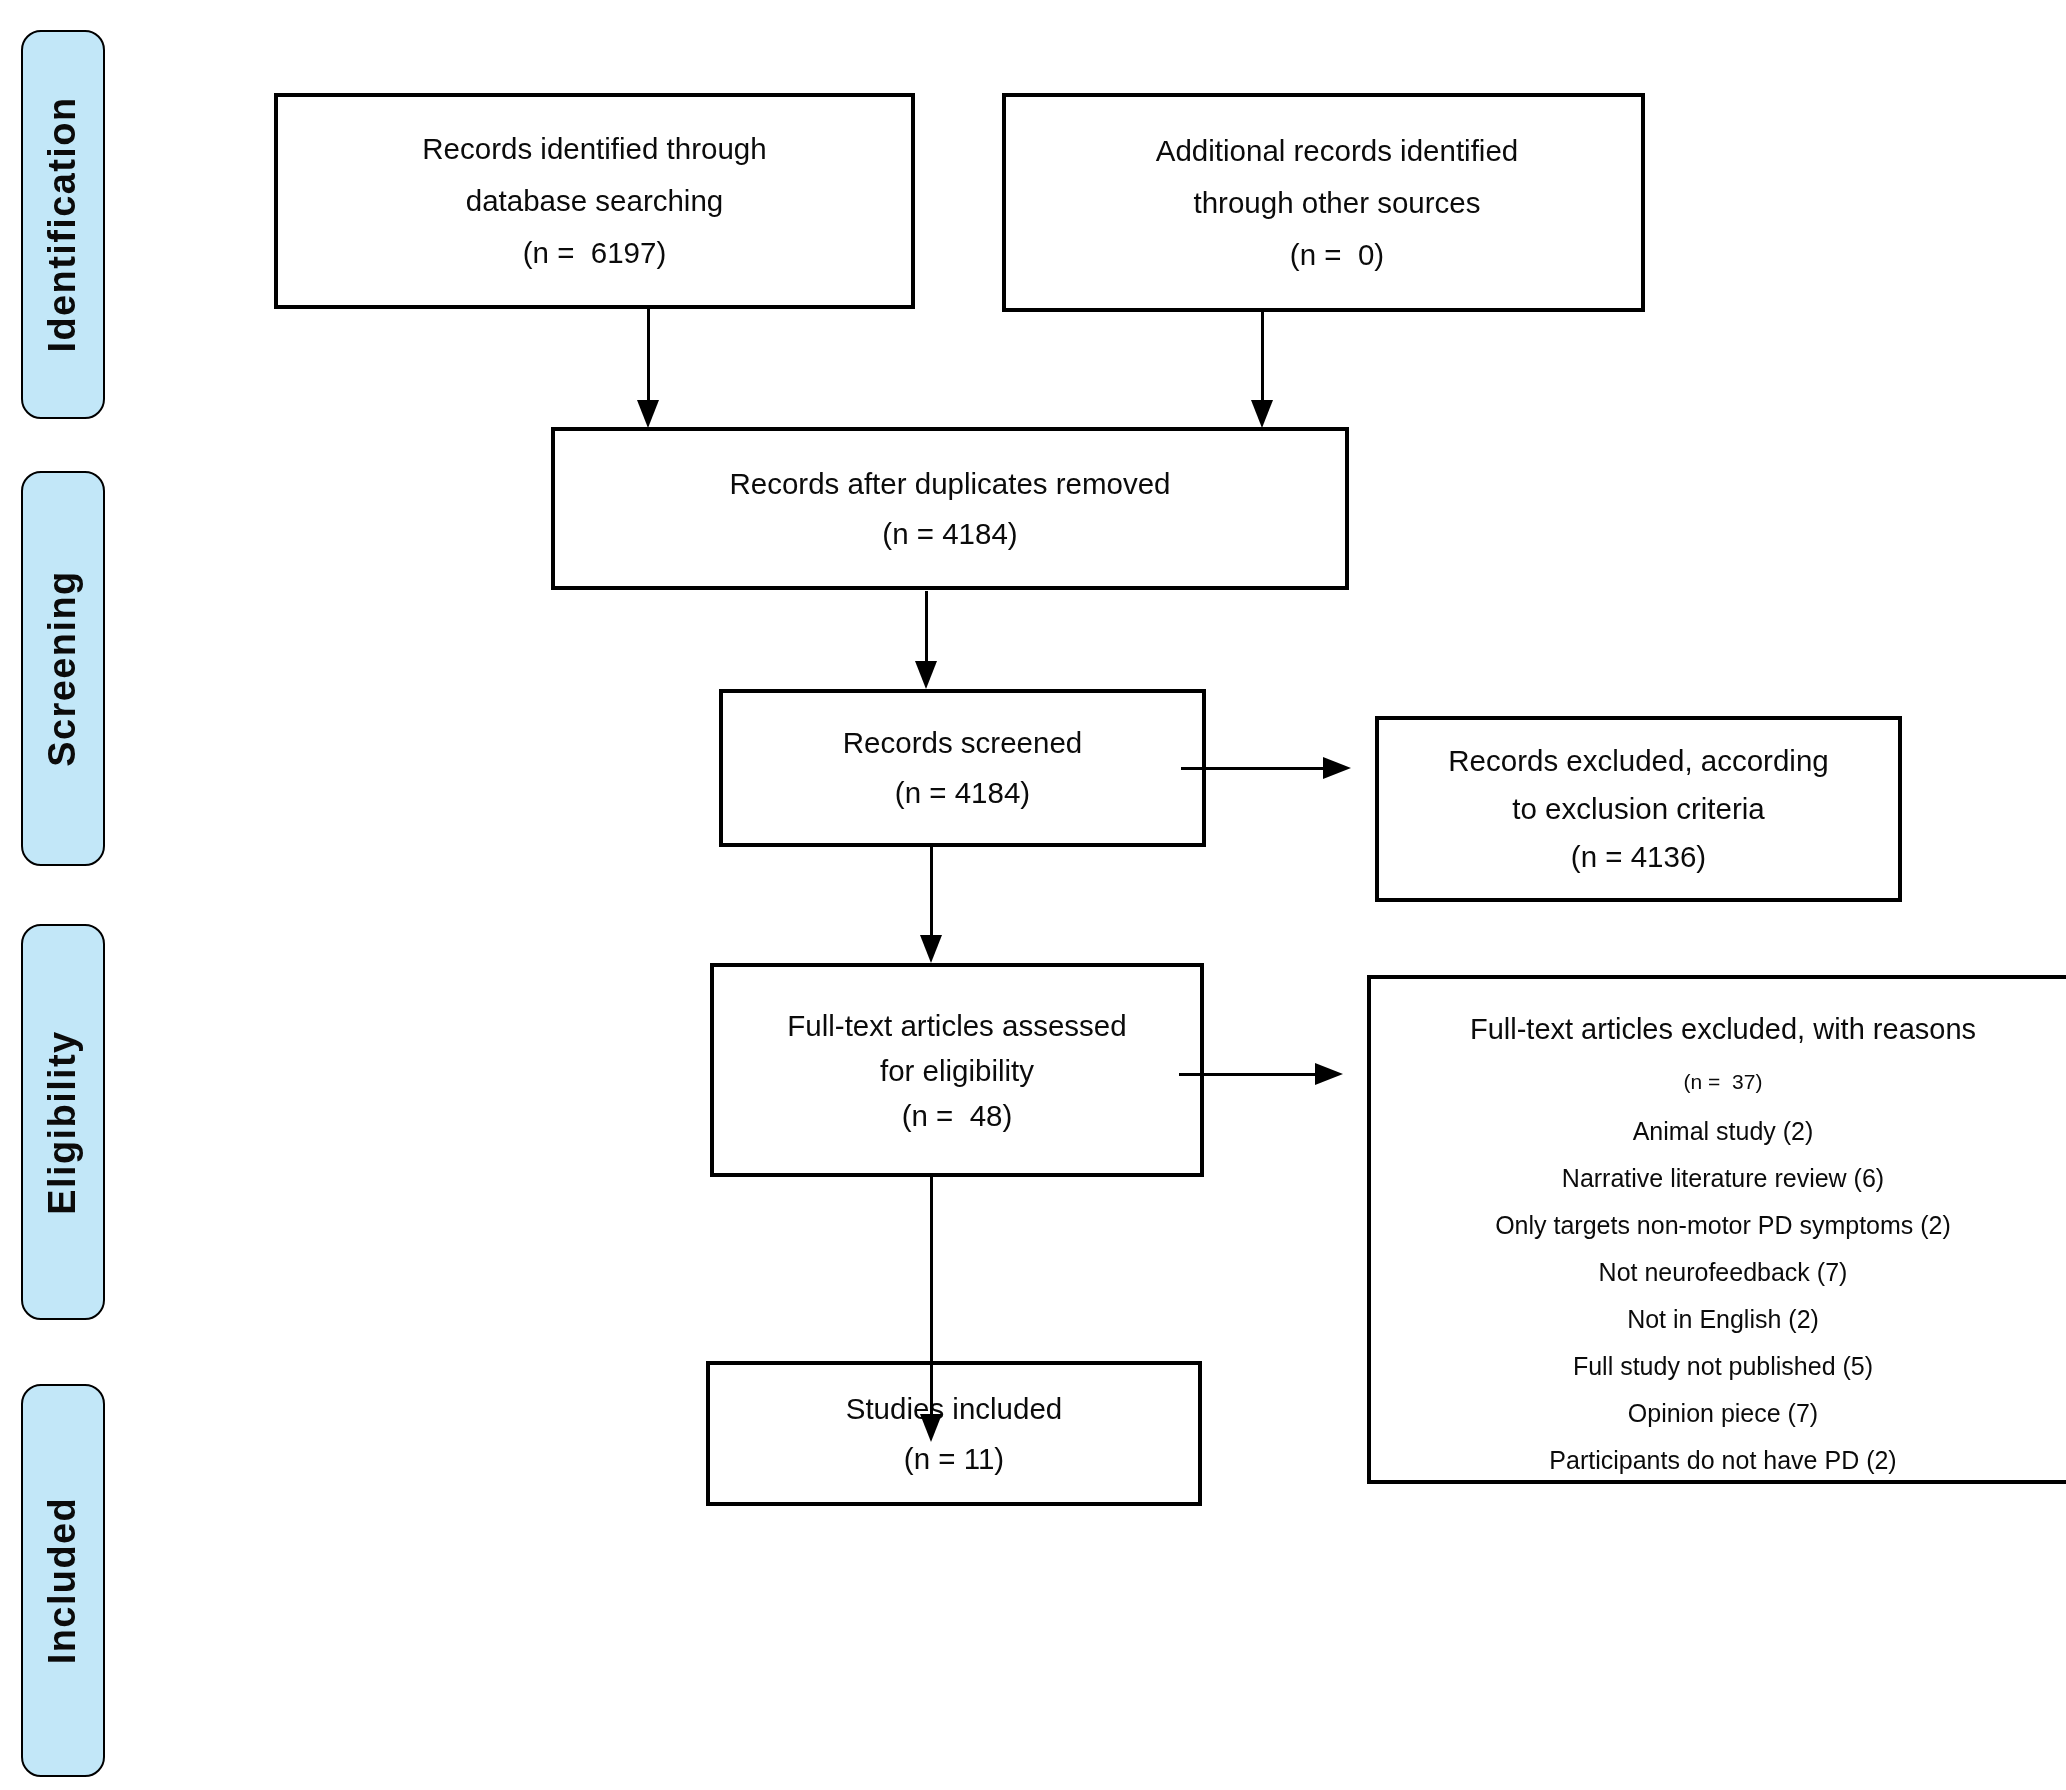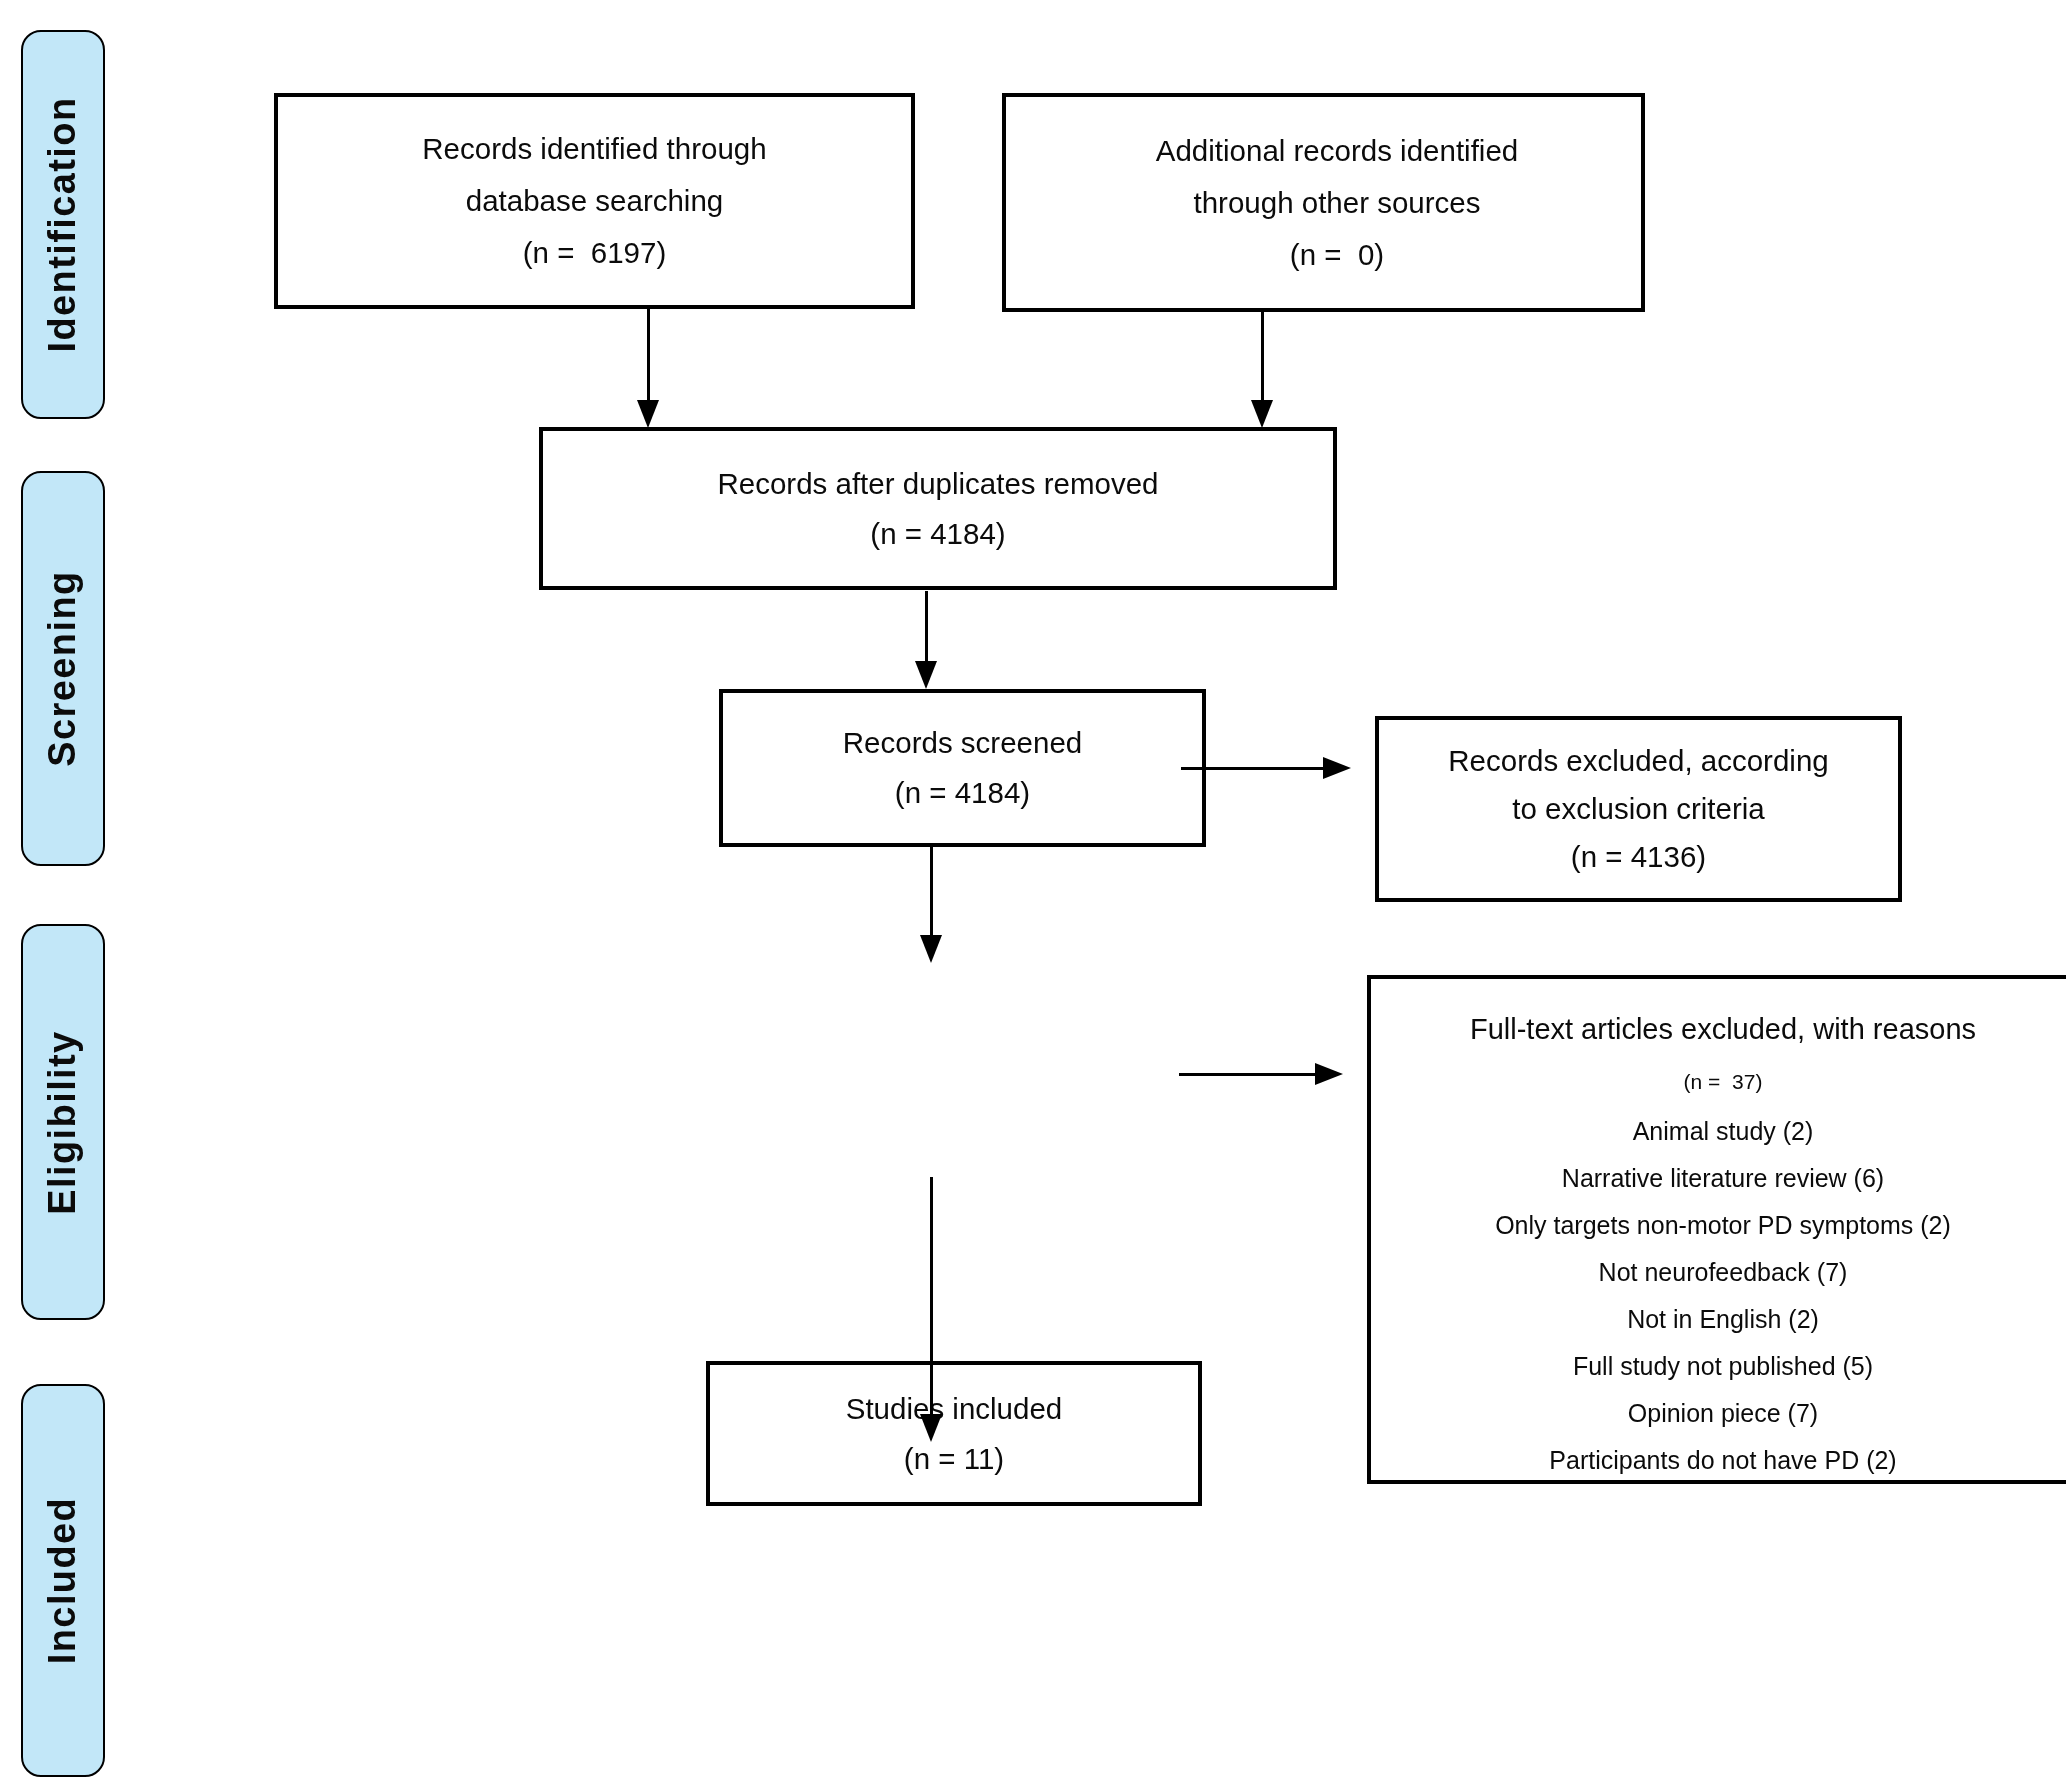--- a/index.html
+++ b/index.html
@@ -59,21 +59,21 @@
     text-align: center;
     margin-left: 24px;
   }
   .fbox .line {
     white-space: pre;
     font-size: 29.5px;
     line-height: 52px;
   }
   #box-records-identified { left: 250px;  top: 93px;  width: 641px; height: 216px; }
   #box-additional-records { left: 978px; top: 93px;  width: 643px; height: 219px; padding-left: 27px; }
-  #box-duplicates-removed { left: 515px; top: 427px;  width: 798px; height: 163px; }
+  #box-duplicates-removed { left: 527px; top: 427px;  width: 798px; height: 163px; }
   #box-duplicates-removed .line { line-height: 50px; }
   #box-records-screened   { left: 695px; top: 689px; width: 487px; height: 158px; }
   #box-records-screened .line { line-height: 50px; }
   #box-records-excluded   { left: 1351px; top: 716px; width: 527px; height: 186px; }
   #box-records-excluded .line { line-height: 48px; }
   #box-fulltext-assessed  { left: 686px; top: 963px; width: 494px; height: 214px; }
   #box-fulltext-assessed .line { line-height: 45px; }
   #box-studies-included   { left: 682px; top: 1361px; width: 496px; height: 145px; }
   #box-studies-included .line { line-height: 50px; }
 
@@ -164,20 +164,25 @@
     <div class="line">Records screened</div>
     <div class="line">(n = 4184)</div>
   </div>
 
   <div class="fbox" id="box-records-excluded">
     <div class="line">Records excluded, according</div>
     <div class="line">to exclusion criteria</div>
     <div class="line">(n = 4136)</div>
   </div>
 
+  <div class="fbox" id="box-fulltext-assessed">
+    <div class="line">Full-text articles assessed</div>
+    <div class="line">for eligibility</div>
+    <div class="line">(n =  48)</div>
+  </div>
 
   <div class="fbox" id="box-fulltext-excluded">
     <div class="title-line">Full-text articles excluded, with reasons</div>
     <div class="n-line">(n =  37)</div>
     <div class="reason">Animal study (2)</div>
     <div class="reason">Narrative literature review (6)</div>
     <div class="reason">Only targets non-motor PD symptoms (2)</div>
     <div class="reason">Not neurofeedback (7)</div>
     <div class="reason">Not in English (2)</div>
     <div class="reason">Full study not published (5)</div>

